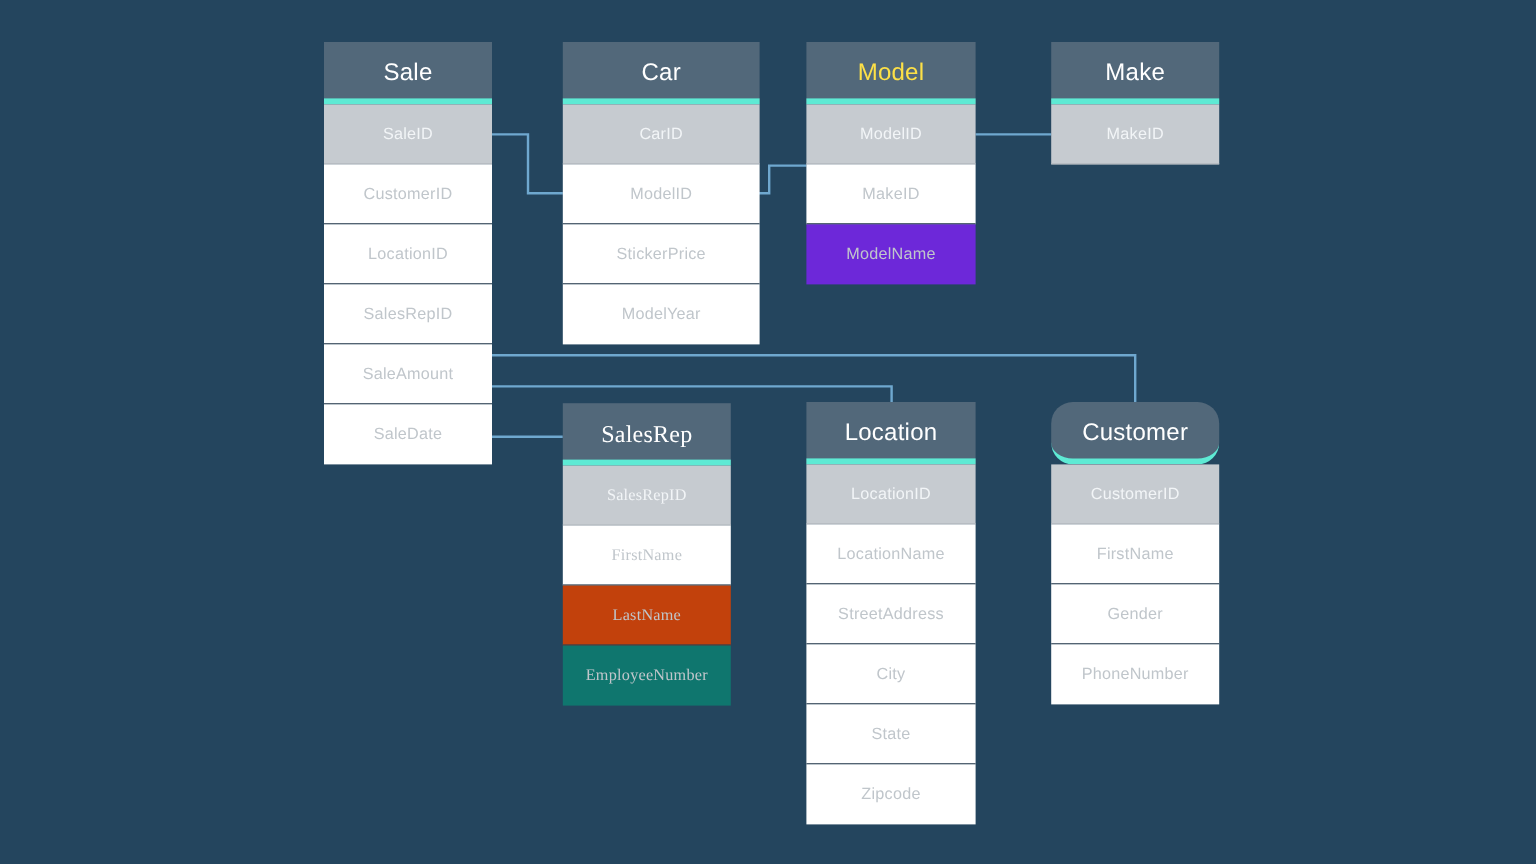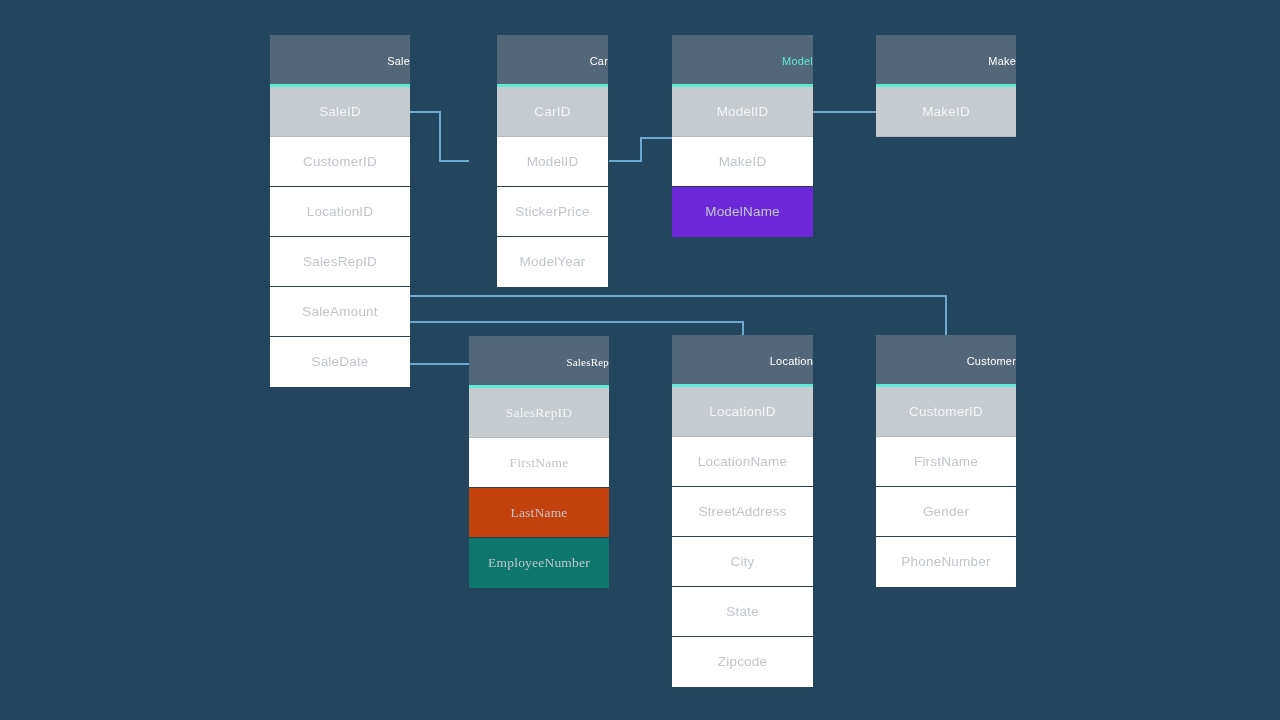--- a/index.html
+++ b/index.html
@@ -25,26 +25,26 @@
     pointer-events: none;
   }
   .entity {
     position: absolute;
     box-sizing: border-box;
   }
   .entity-header {
     box-sizing: border-box;
     background: #52687a;
     color: #ffffff;
-    font-size: 11px;
+    font-size: 20px;
     height: 52px;
     line-height: 52px;
-    text-align: right;
+    text-align: center;
     letter-spacing: 0.2px;
-    border-bottom: 3px solid #5eead4;
+    border-bottom: 5px solid #5eead4;
   }
   .entity-row {
     box-sizing: border-box;
     background: #ffffff;
     color: #c0c6cb;
     font-size: 13.5px;
     height: 50px;
     line-height: 50px;
     text-align: center;
     letter-spacing: 0.2px;
@@ -78,29 +78,29 @@
   <div id="entities">
       <div class="entity" style="left: 270px; top: 35px; width: 140px;">
         <div class="entity-header" style="background: rgb(82, 104, 122); color: rgb(255, 255, 255);">Sale</div>
         <div class="entity-row pk" style="background: rgb(198, 203, 208);">SaleID</div>
         <div class="entity-row" style="background: rgb(255, 255, 255); color: rgb(192, 198, 203);">CustomerID</div>
         <div class="entity-row" style="background: rgb(255, 255, 255); color: rgb(192, 198, 203);">LocationID</div>
         <div class="entity-row" style="background: rgb(255, 255, 255); color: rgb(192, 198, 203);">SalesRepID</div>
         <div class="entity-row" style="background: rgb(255, 255, 255); color: rgb(192, 198, 203);">SaleAmount</div>
         <div class="entity-row" style="background: rgb(255, 255, 255); color: rgb(192, 198, 203);">SaleDate</div>
       </div>
-      <div class="entity" style="left: 497px; top: 35px; width: 111px;">
+      <div class="entity" style="left: 469px; top: 35px; width: 164px;">
         <div class="entity-header" style="background: rgb(82, 104, 122); color: rgb(255, 255, 255);">Car</div>
         <div class="entity-row pk" style="background: rgb(198, 203, 208);">CarID</div>
         <div class="entity-row" style="background: rgb(255, 255, 255); color: rgb(192, 198, 203);">ModelID</div>
         <div class="entity-row" style="background: rgb(255, 255, 255); color: rgb(192, 198, 203);">StickerPrice</div>
         <div class="entity-row" style="background: rgb(255, 255, 255); color: rgb(192, 198, 203);">ModelYear</div>
       </div>
       <div class="entity" style="left: 672px; top: 35px; width: 141px;">
-        <div class="entity-header" style="background: rgb(82, 104, 122); color: #5eead4;">Model</div>
+        <div class="entity-header" style="background: rgb(82, 104, 122); color: #fde047;">Model</div>
         <div class="entity-row pk" style="background: rgb(198, 203, 208);">ModelID</div>
         <div class="entity-row" style="background: rgb(255, 255, 255); color: rgb(192, 198, 203);">MakeID</div>
         <div class="entity-row" style="background: #6d28d9; color: rgb(192, 198, 203);">ModelName</div>
       </div>
       <div class="entity" style="left: 876px; top: 35px; width: 140px;">
         <div class="entity-header" style="background: rgb(82, 104, 122); color: rgb(255, 255, 255);">Make</div>
         <div class="entity-row pk" style="background: rgb(198, 203, 208);">MakeID</div>
       </div>
       <div class="entity" style="left: 469px; top: 336px; width: 140px; font-family: Liberation Serif, serif;">
         <div class="entity-header" style="background: rgb(82, 104, 122); color: rgb(255, 255, 255);">SalesRep</div>
@@ -112,21 +112,21 @@
       <div class="entity" style="left: 672px; top: 335px; width: 141px;">
         <div class="entity-header" style="background: rgb(82, 104, 122); color: rgb(255, 255, 255);">Location</div>
         <div class="entity-row pk" style="background: rgb(198, 203, 208);">LocationID</div>
         <div class="entity-row" style="background: rgb(255, 255, 255); color: rgb(192, 198, 203);">LocationName</div>
         <div class="entity-row" style="background: rgb(255, 255, 255); color: rgb(192, 198, 203);">StreetAddress</div>
         <div class="entity-row" style="background: rgb(255, 255, 255); color: rgb(192, 198, 203);">City</div>
         <div class="entity-row" style="background: rgb(255, 255, 255); color: rgb(192, 198, 203);">State</div>
         <div class="entity-row" style="background: rgb(255, 255, 255); color: rgb(192, 198, 203);">Zipcode</div>
       </div>
       <div class="entity" style="left: 876px; top: 335px; width: 140px;">
-        <div class="entity-header" style="background: rgb(82, 104, 122); color: rgb(255, 255, 255);">Customer</div>
+        <div class="entity-header" style="background: rgb(82, 104, 122); color: rgb(255, 255, 255); border-radius: 18px;">Customer</div>
         <div class="entity-row pk" style="background: rgb(198, 203, 208);">CustomerID</div>
         <div class="entity-row" style="background: rgb(255, 255, 255); color: rgb(192, 198, 203);">FirstName</div>
         <div class="entity-row" style="background: rgb(255, 255, 255); color: rgb(192, 198, 203);">Gender</div>
         <div class="entity-row" style="background: rgb(255, 255, 255); color: rgb(192, 198, 203);">PhoneNumber</div>
       </div>
     </div>
 
 </div>
 
 </body></html>

